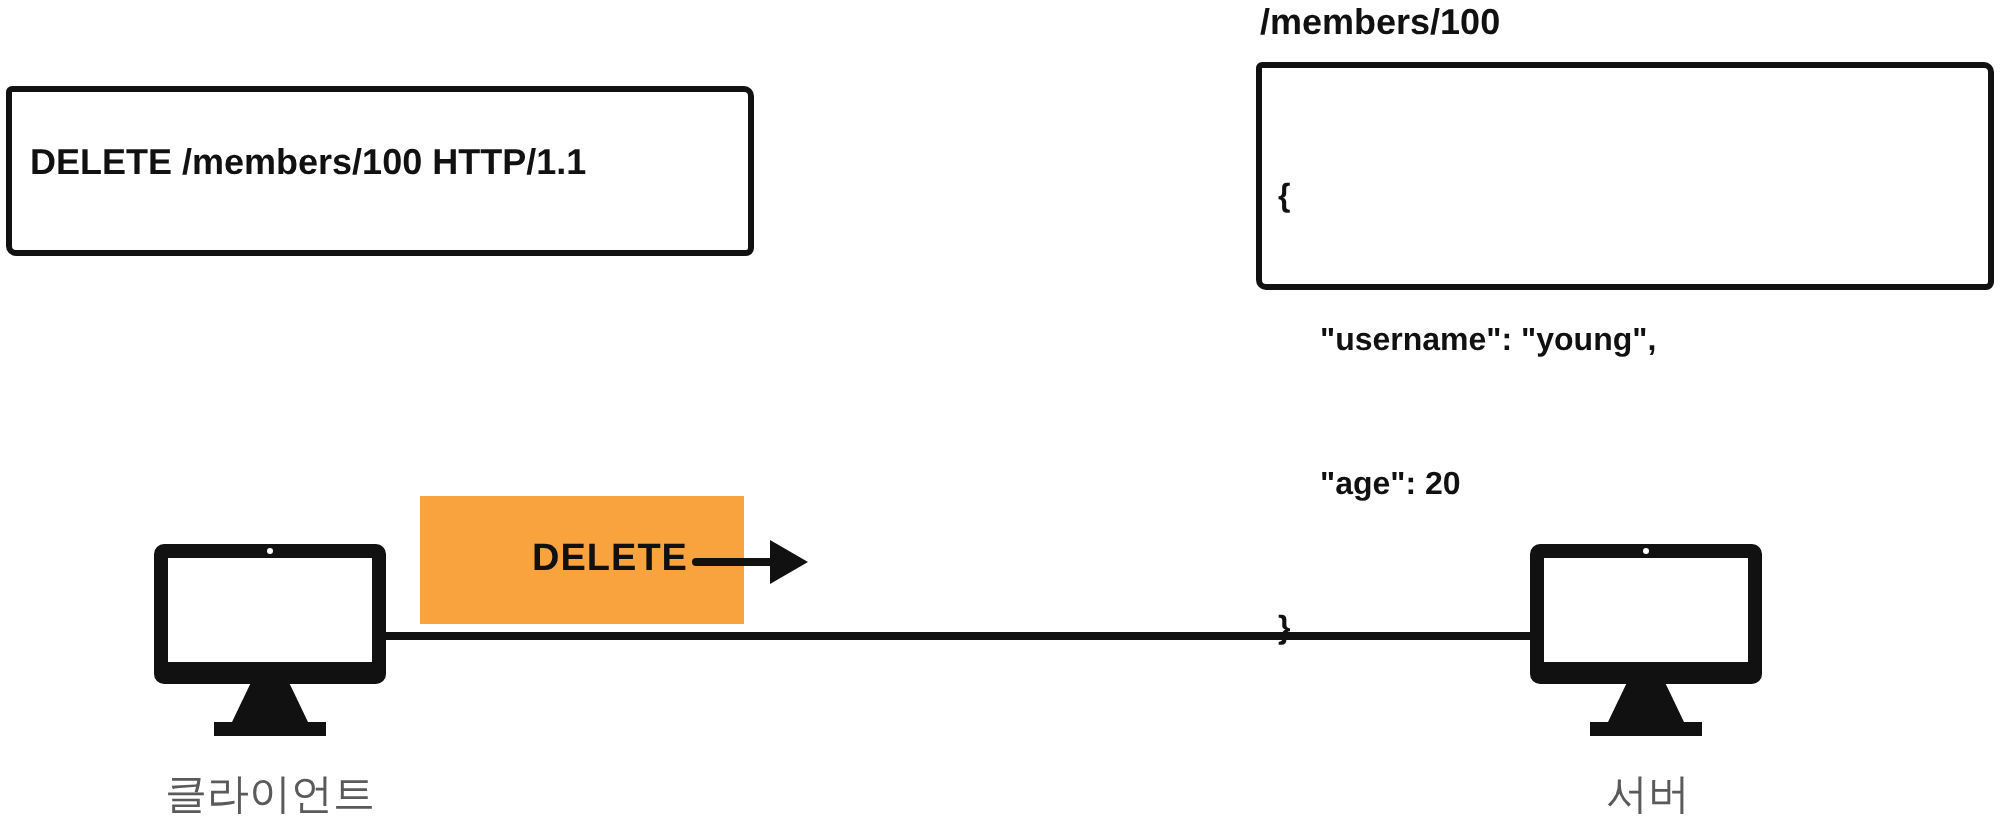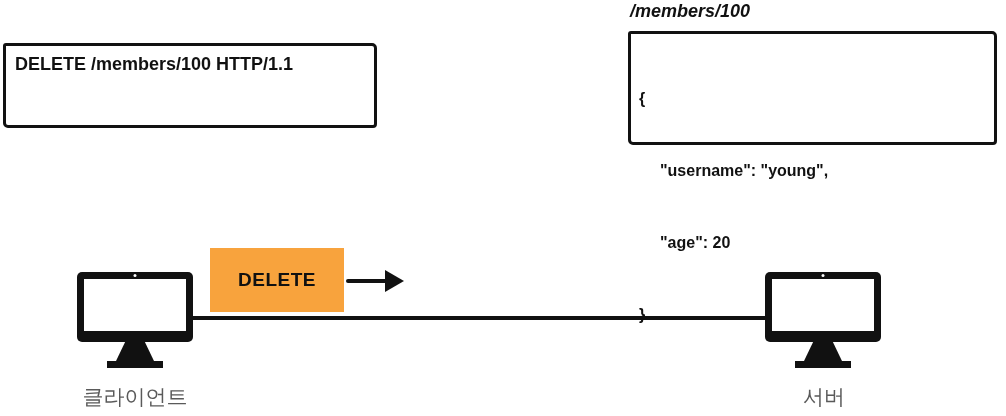--- a/index.html
+++ b/index.html
@@ -21,33 +21,32 @@
   .sketch-box {
     position: absolute;
     border: 3px solid var(--stroke, #111111);
     background: #ffffff;
     box-sizing: border-box;
     border-radius: 3px 5px 4px 5px;
   }
   .request-box {
     left: 3px; top: 43px;
     width: 374px; height: 85px;
-    padding: 7px 8px 0 9px;
+    padding: 24px 8px 0 9px;
     font-size: 18px;
     font-weight: bold;
     line-height: 22px;
     white-space: nowrap;
   }
   .resource-title {
     position: absolute;
     left: 630px; top: 1px;
     font-size: 18px;
     font-weight: bold;
     white-space: nowrap;
-    font-style: italic;
   }
   .resource-box {
     left: 628px; top: 31px;
     width: 369px; height: 114px;
     padding: 5px 6px 0 8px;
     font-size: 16px;
     font-weight: bold;
     line-height: 24px;
     white-space: pre;
   }
@@ -68,20 +67,21 @@
     position: absolute;
     left: 210px; top: 248px;
     width: 134px; height: 64px;
     background: var(--method-bg, #F8A33D);
     display: flex;
     align-items: center;
     justify-content: center;
     font-size: 19px;
     font-weight: bold;
     letter-spacing: 0.5px;
+    padding-left: 28px;
   }
 
   
   .arrow-shaft {
     position: absolute;
     left: 346px; top: 279px;
     width: 41px; height: 3.5px;
     background: var(--stroke, #111111);
     border-radius: 2px;
   }

